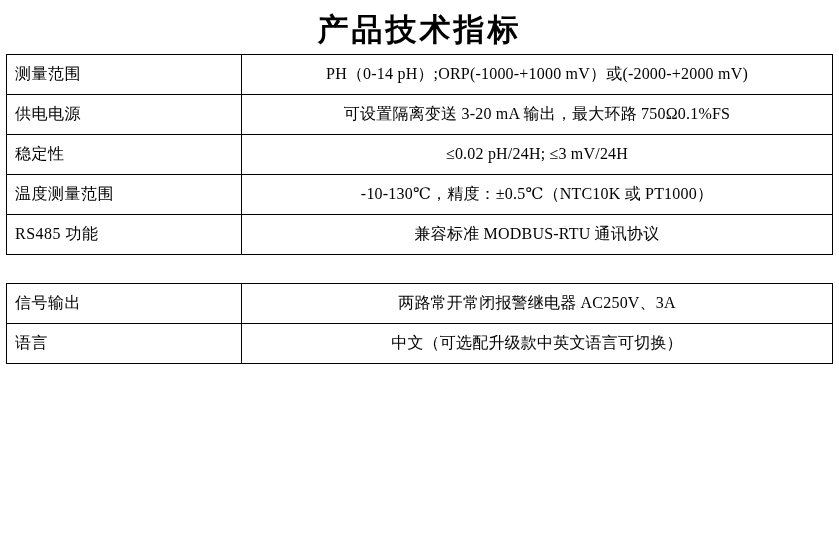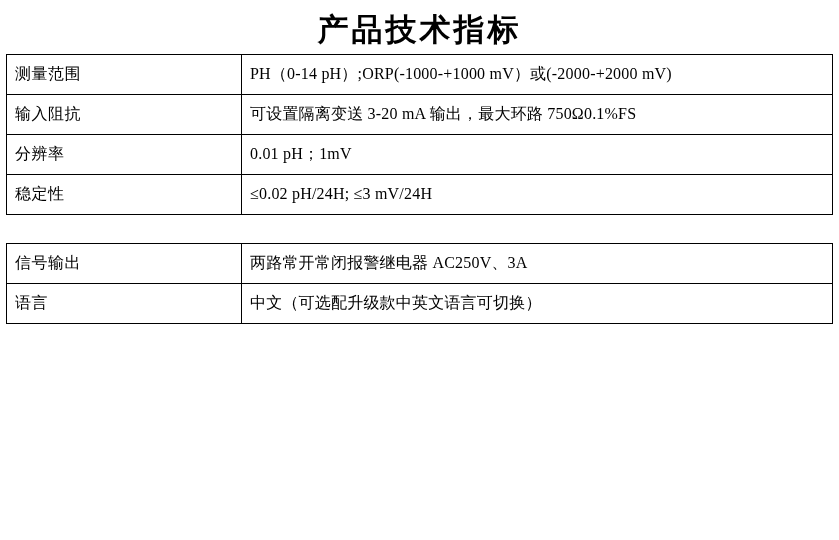--- a/index.html
+++ b/index.html
@@ -44,49 +44,54 @@
     vertical-align: middle;
     height: 26px;
     margin-left: 16px;
   }
   td.label {
     width: 218px;
     letter-spacing: 0.5px;
   }
   td.value {
     letter-spacing: 0.2px;
+    text-align: center;
   }
   .gap {
     height: 28px;
   }
 </style>
 </head>
 <body>
 
 <div class="page">
 
   <div class="title">产品技术指标</div>
 
   <table class="spec">
     <tbody>
       <tr>
         <td class="label">测量范围</td>
         <td class="value">PH（0-14 pH）;ORP(-1000-+1000 mV）或(-2000-+2000 mV)</td>
       </tr>
       <tr>
-        <td class="label">输入阻抗</td>
+        <td class="label">供电电源</td>
         <td class="value">可设置隔离变送 3-20 mA 输出，最大环路 750Ω0.1%FS</td>
-      </tr>
-      <tr>
-        <td class="label">分辨率</td>
-        <td class="value">0.01 pH；1mV</td>
       </tr>
       <tr>
         <td class="label">稳定性</td>
         <td class="value">≤0.02 pH/24H; ≤3 mV/24H</td>
+      </tr>
+      <tr>
+        <td class="label">温度测量范围</td>
+        <td class="value">-10-130℃，精度：±0.5℃（NTC10K 或 PT1000）</td>
+      </tr>
+      <tr>
+        <td class="label">RS485 功能</td>
+        <td class="value">兼容标准 MODBUS-RTU 通讯协议</td>
       </tr>
     </tbody>
   </table>
 
   <div class="gap"></div>
 
   <table class="spec">
     <tbody>
       <tr>
         <td class="label">信号输出</td>

